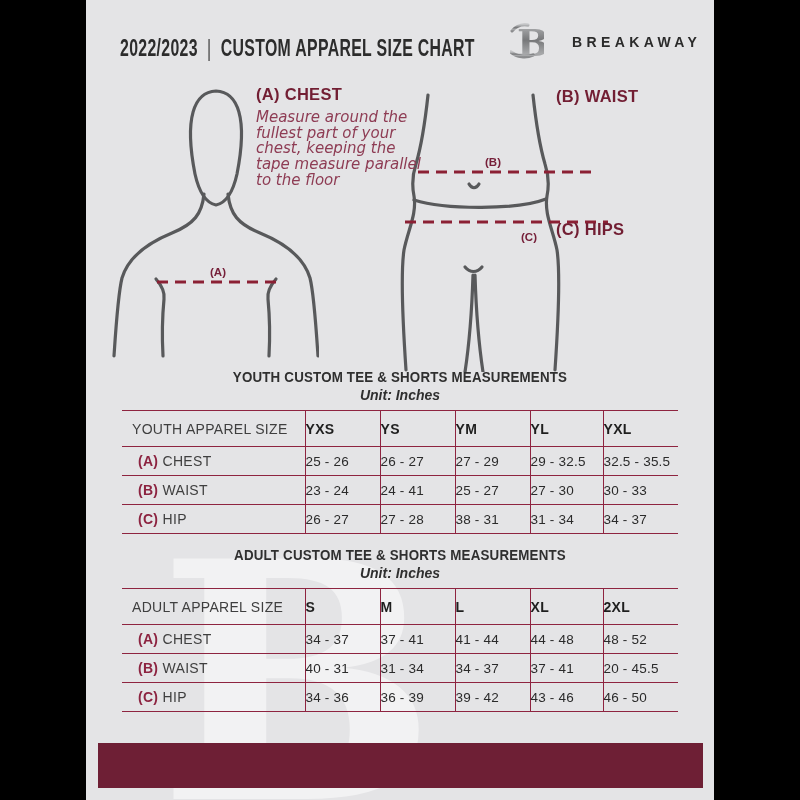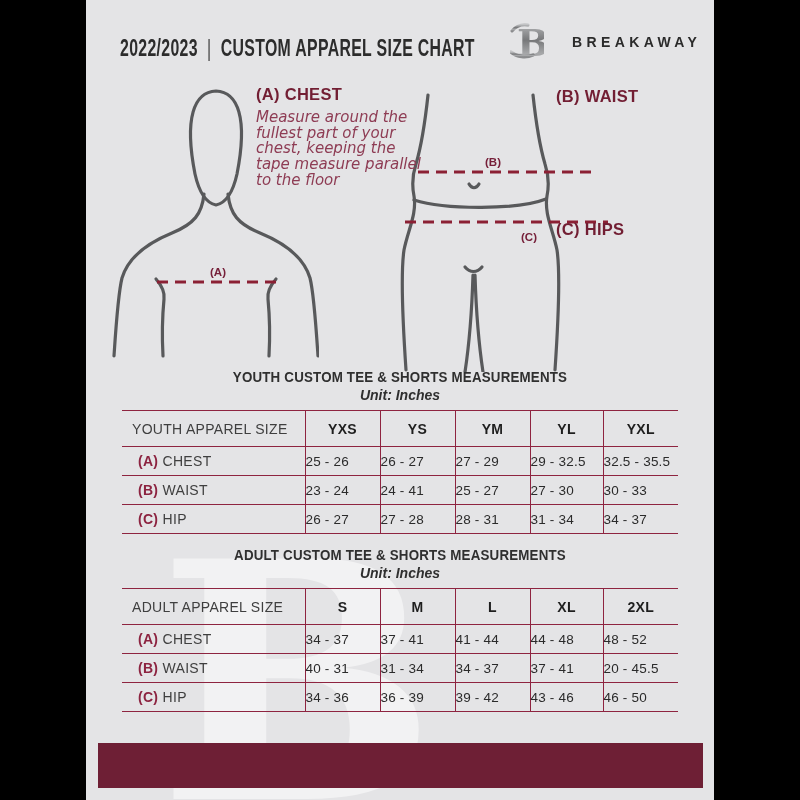--- a/index.html
+++ b/index.html
@@ -51,21 +51,21 @@
   table.size-table{border-collapse:collapse;table-layout:fixed;width:556px;
     border-top:1.6px solid #8e2440;border-bottom:1.6px solid #8e2440;background:transparent;}
   table.size-table td{padding:0;vertical-align:middle;}
   table.size-table td:not(:first-child){border-left:1.5px solid #8e2440;}
   tr.hrow{height:36px;} tr.drow{height:29px;}
   tr.hrow td{border-bottom:1.6px solid #8e2440;}
   tr.drow + tr.drow td{border-top:1.5px solid #8e2440;}
   .lblcell{text-align:left;padding-left:10px !important;font-size:14px;color:#3f3f3f;letter-spacing:0.3px;}
   tr.drow .lblcell{padding-left:16px !important;}
   .pfx{font-weight:700;color:#8c2340;}
-  .sizecell{text-align:center;font-size:14px;font-weight:700;color:#1e1e1e;letter-spacing:0.3px;}
+  .sizecell{font-size:14px;font-weight:700;color:#1e1e1e;letter-spacing:0.3px;}
   .valcell{text-align:left;font-size:13.5px;color:#2b2b2b;letter-spacing:0.2px;}
 
   
   .footer-bar{position:absolute;left:12px;top:743px;width:605px;height:45px;background:#6e1f35;z-index:3;}
 </style>
 </head>
 <body>
 
 <div class="canvas">
   <div class="content">
@@ -156,21 +156,21 @@
             <td class="valcell">23 - 24</td>
             <td class="valcell">24 - 41</td>
             <td class="valcell">25 - 27</td>
             <td class="valcell">27 - 30</td>
             <td class="valcell">30 - 33</td>
           </tr>
           <tr class="drow">
             <td class="lblcell"><span class="pfx">(C)</span> <span>HIP</span></td>
             <td class="valcell">26 - 27</td>
             <td class="valcell">27 - 28</td>
-            <td class="valcell">28 - 31</td>
+            <td class="valcell">38 - 31</td>
             <td class="valcell">31 - 34</td>
             <td class="valcell">34 - 37</td>
           </tr>
         </tbody>
       </table>
     </div>
 
     <div class="tbl-title a-title layer">ADULT CUSTOM TEE &amp; SHORTS MEASUREMENTS</div>
     <div class="tbl-unit a-unit layer">Unit: Inches</div>
     <div class="tbl-wrap a-tbl">

